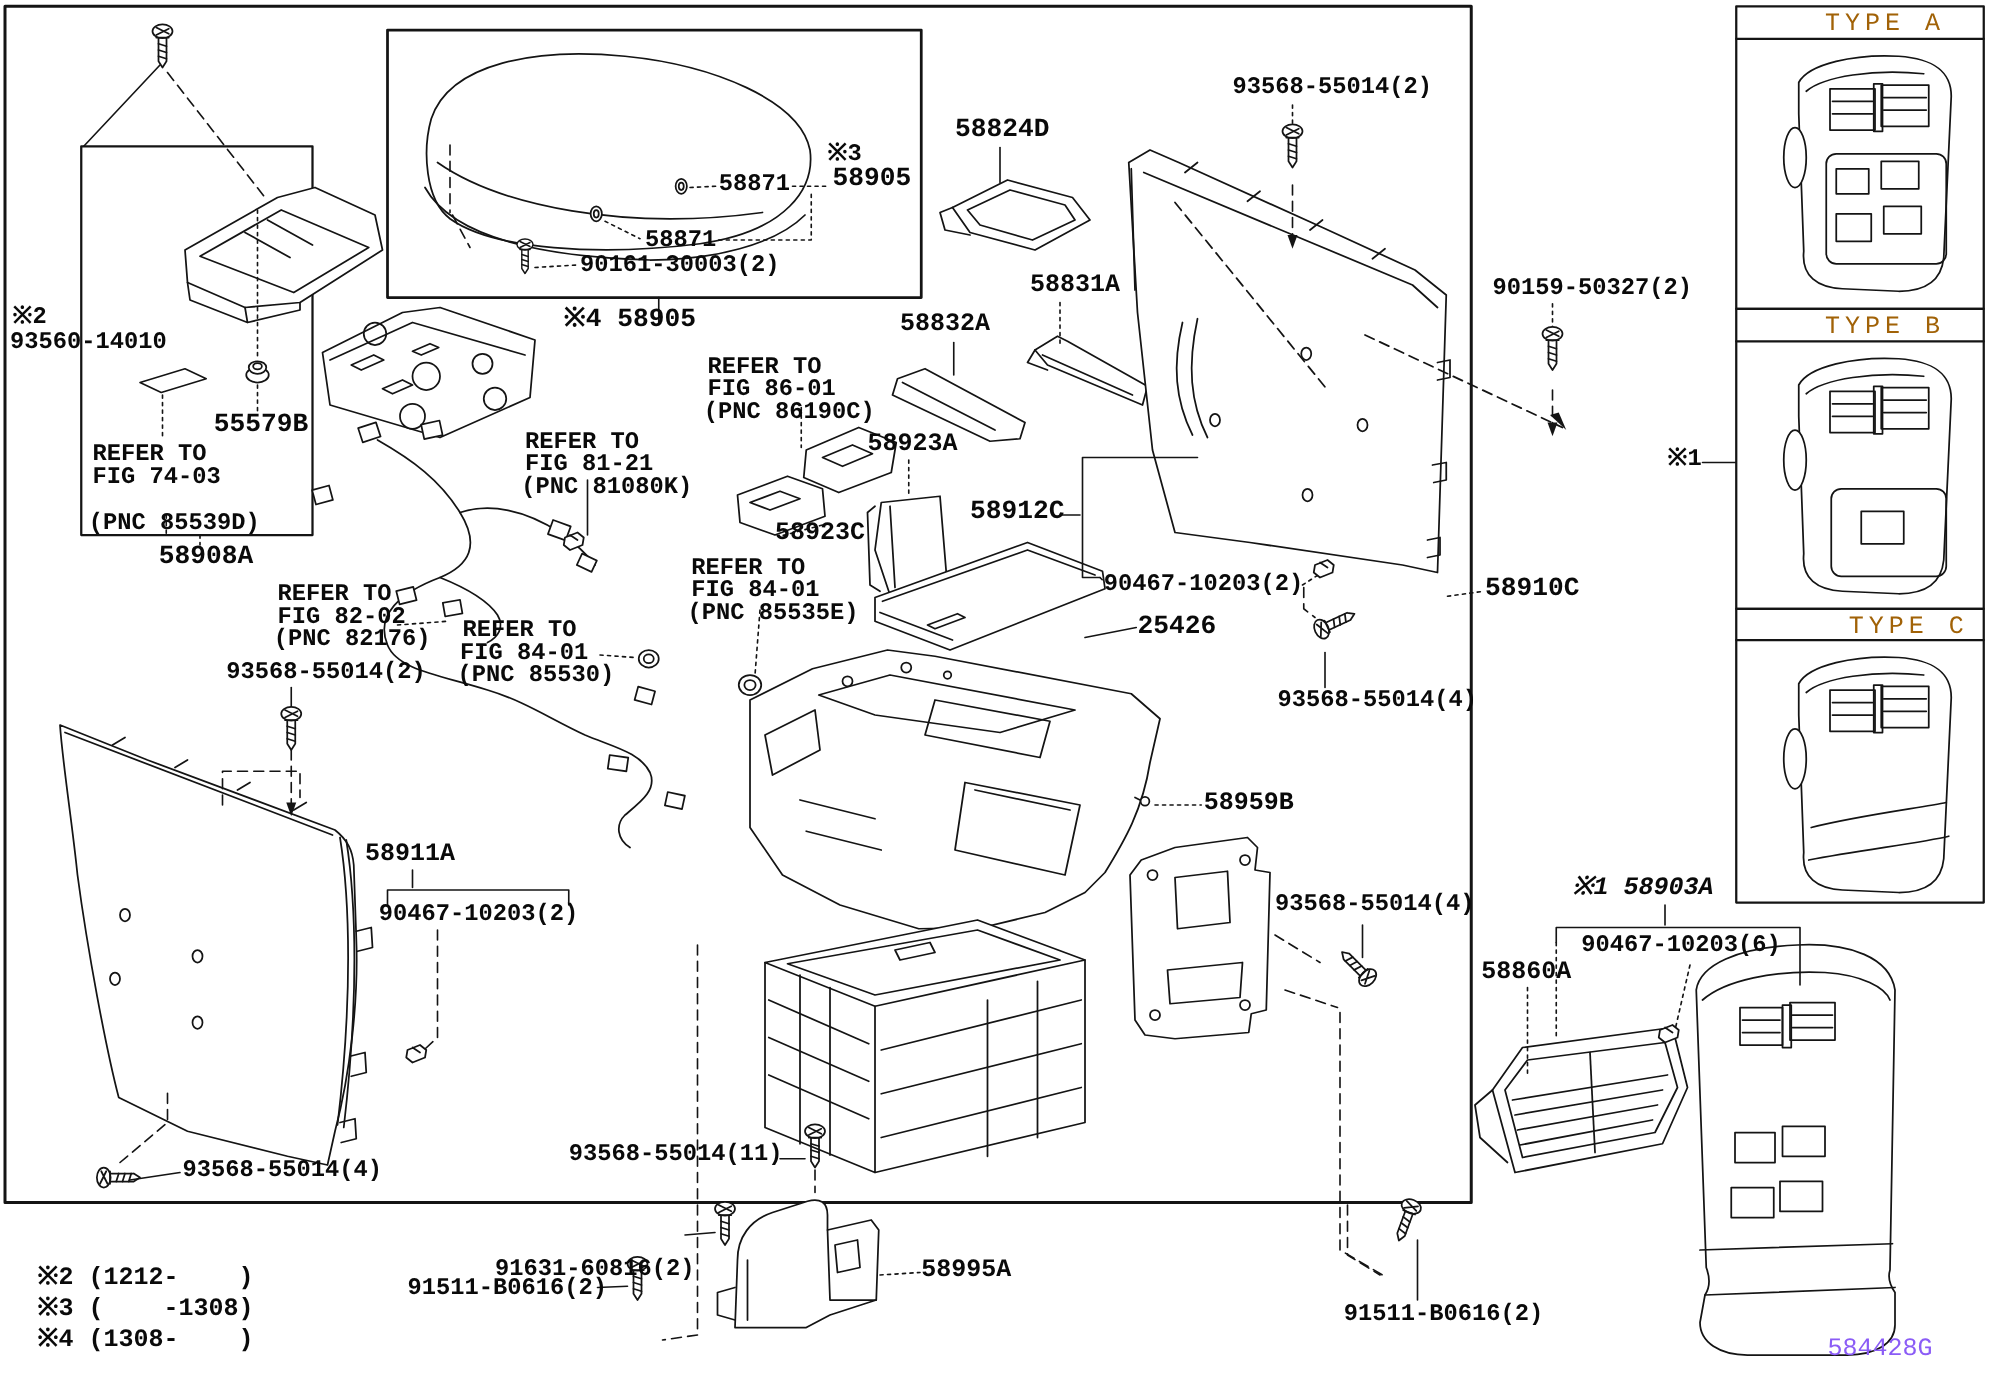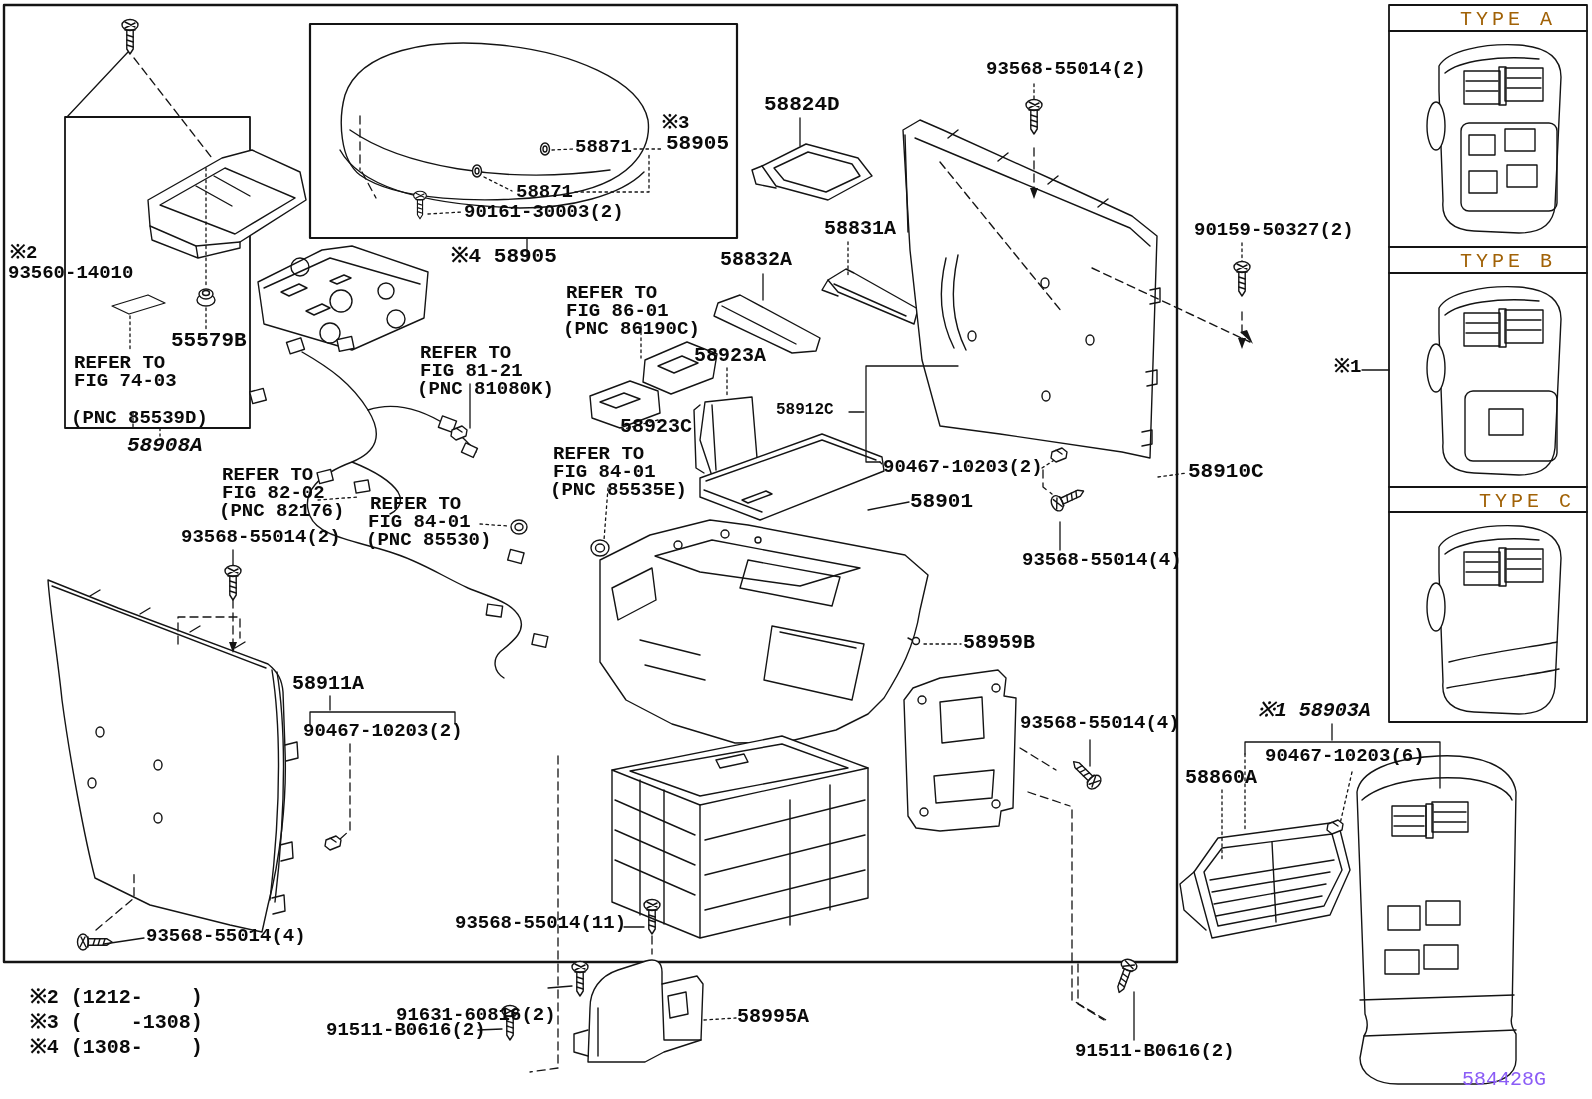--- a/index.html
+++ b/index.html
@@ -2,21 +2,21 @@
 <html><head>
 <meta charset="utf-8">
 <style>
   html,body{margin:0;padding:0;background:#fff;}
   #stage{position:relative;width:1592px;height:1099px;background:#fff;overflow:hidden;
          font-family:"Liberation Mono","DejaVu Sans Mono",monospace;color:#0a0a0a;}
   #art{position:absolute;left:0;top:0;}
   .lbl{position:absolute;font-weight:700;font-size:19px;line-height:20px;white-space:pre;color:#0a0a0a;}
   .type-hdr{position:absolute;width:238px;text-align:center;font-size:20px;font-weight:400;
             letter-spacing:4px;color:#a16207;}
-  .lgd{position:absolute;font-size:20px;font-weight:600;white-space:pre;color:#0a0a0a;}
+  .lgd{position:absolute;font-size:20px;font-weight:600;white-space:pre;color:#0a0a0a;margin-top:24px;}
   .code{position:absolute;font-size:20px;font-weight:400;color:#8b5cf6;}
   svg .d{stroke-dasharray:8 5;}
   svg .t{stroke-dasharray:2.5 3.5;}
 </style>
 </head>
 <body>
 
 <div id="stage">
 
 <svg id="art" width="1592" height="1099" viewBox="0 0 1592 1099" fill="none" stroke="#141414" stroke-width="1.4" stroke-linecap="round" stroke-linejoin="round">
@@ -336,21 +336,21 @@
   </g>
 </svg>
 
   <div id="labels">
       <div class="lbl" style="left: 10px; top: 243px;">※2</div>
       <div class="lbl" style="left: 8px; top: 263px;">93560-14010</div>
       <div class="lbl" style="left: 171px; top: 331px; font-size: 21px;">55579B</div>
       <div class="lbl" style="left: 74px; top: 353px;">REFER TO</div>
       <div class="lbl" style="left: 74px; top: 371px;">FIG 74-03</div>
       <div class="lbl" style="left: 71px; top: 408px;">(PNC 85539D)</div>
-      <div class="lbl" style="left: 127px; top: 436px; font-size: 21px; font-style: italic;">58908A</div>
+      <div class="lbl" style="left: 127px; top: 436px; font-size: 21px;">58908A</div>
       <div class="lbl" style="left: 662px; top: 113px;">※3</div>
       <div class="lbl" style="left: 575px; top: 137px;">58871</div>
       <div class="lbl" style="left: 666px; top: 134px; font-size: 21px;">58905</div>
       <div class="lbl" style="left: 516px; top: 182px;">58871</div>
       <div class="lbl" style="left: 464px; top: 202px;">90161-30003(2)</div>
       <div class="lbl" style="left: 451px; top: 247px; font-size: 21px;">※4 58905</div>
       <div class="lbl" style="left: 764px; top: 95px; font-size: 21px;">58824D</div>
       <div class="lbl" style="left: 986px; top: 59px;">93568-55014(2)</div>
       <div class="lbl" style="left: 824px; top: 219px; font-size: 20px; text-align: right;">58831A</div>
       <div class="lbl" style="left: 720px; top: 250px; font-size: 20px;">58832A</div>
@@ -364,23 +364,23 @@
       <div class="lbl" style="left: 620px; top: 417px; font-size: 20px;">58923C</div>
       <div class="lbl" style="left: 553px; top: 444px;">REFER TO</div>
       <div class="lbl" style="left: 553px; top: 462px;">FIG 84-01</div>
       <div class="lbl" style="left: 550px; top: 480px;">(PNC 85535E)</div>
       <div class="lbl" style="left: 222px; top: 465px;">REFER TO</div>
       <div class="lbl" style="left: 222px; top: 483px;">FIG 82-02</div>
       <div class="lbl" style="left: 219px; top: 501px;">(PNC 82176)</div>
       <div class="lbl" style="left: 370px; top: 494px;">REFER TO</div>
       <div class="lbl" style="left: 368px; top: 512px;">FIG 84-01</div>
       <div class="lbl" style="left: 366px; top: 530px;">(PNC 85530)</div>
-      <div class="lbl" style="left: 776px; top: 400px; font-size: 16px;">58912C</div>
+      <div class="lbl" style="left: 776px; top: 400px; font-size: 21px;">58912C</div>
       <div class="lbl" style="left: 883px; top: 457px;">90467-10203(2)</div>
-      <div class="lbl" style="left: 910px; top: 492px; font-size: 21px;">58901</div>
+      <div class="lbl" style="left: 910px; top: 492px; font-size: 21px;">25426</div>
       <div class="lbl" style="left: 1194px; top: 220px;">90159-50327(2)</div>
       <div class="lbl" style="left: 1188px; top: 462px; font-size: 21px;">58910C</div>
       <div class="lbl" style="left: 1022px; top: 550px;">93568-55014(4)</div>
       <div class="lbl" style="left: 181px; top: 527px;">93568-55014(2)</div>
       <div class="lbl" style="left: 963px; top: 633px; font-size: 20px; text-align: center;">58959B</div>
       <div class="lbl" style="left: 292px; top: 674px; font-size: 20px;">58911A</div>
       <div class="lbl" style="left: 303px; top: 721px;">90467-10203(2)</div>
       <div class="lbl" style="left: 1020px; top: 713px;">93568-55014(4)</div>
       <div class="lbl" style="left: 146px; top: 926px;">93568-55014(4)</div>
       <div class="lbl" style="left: 455px; top: 913px;">93568-55014(11)</div>

